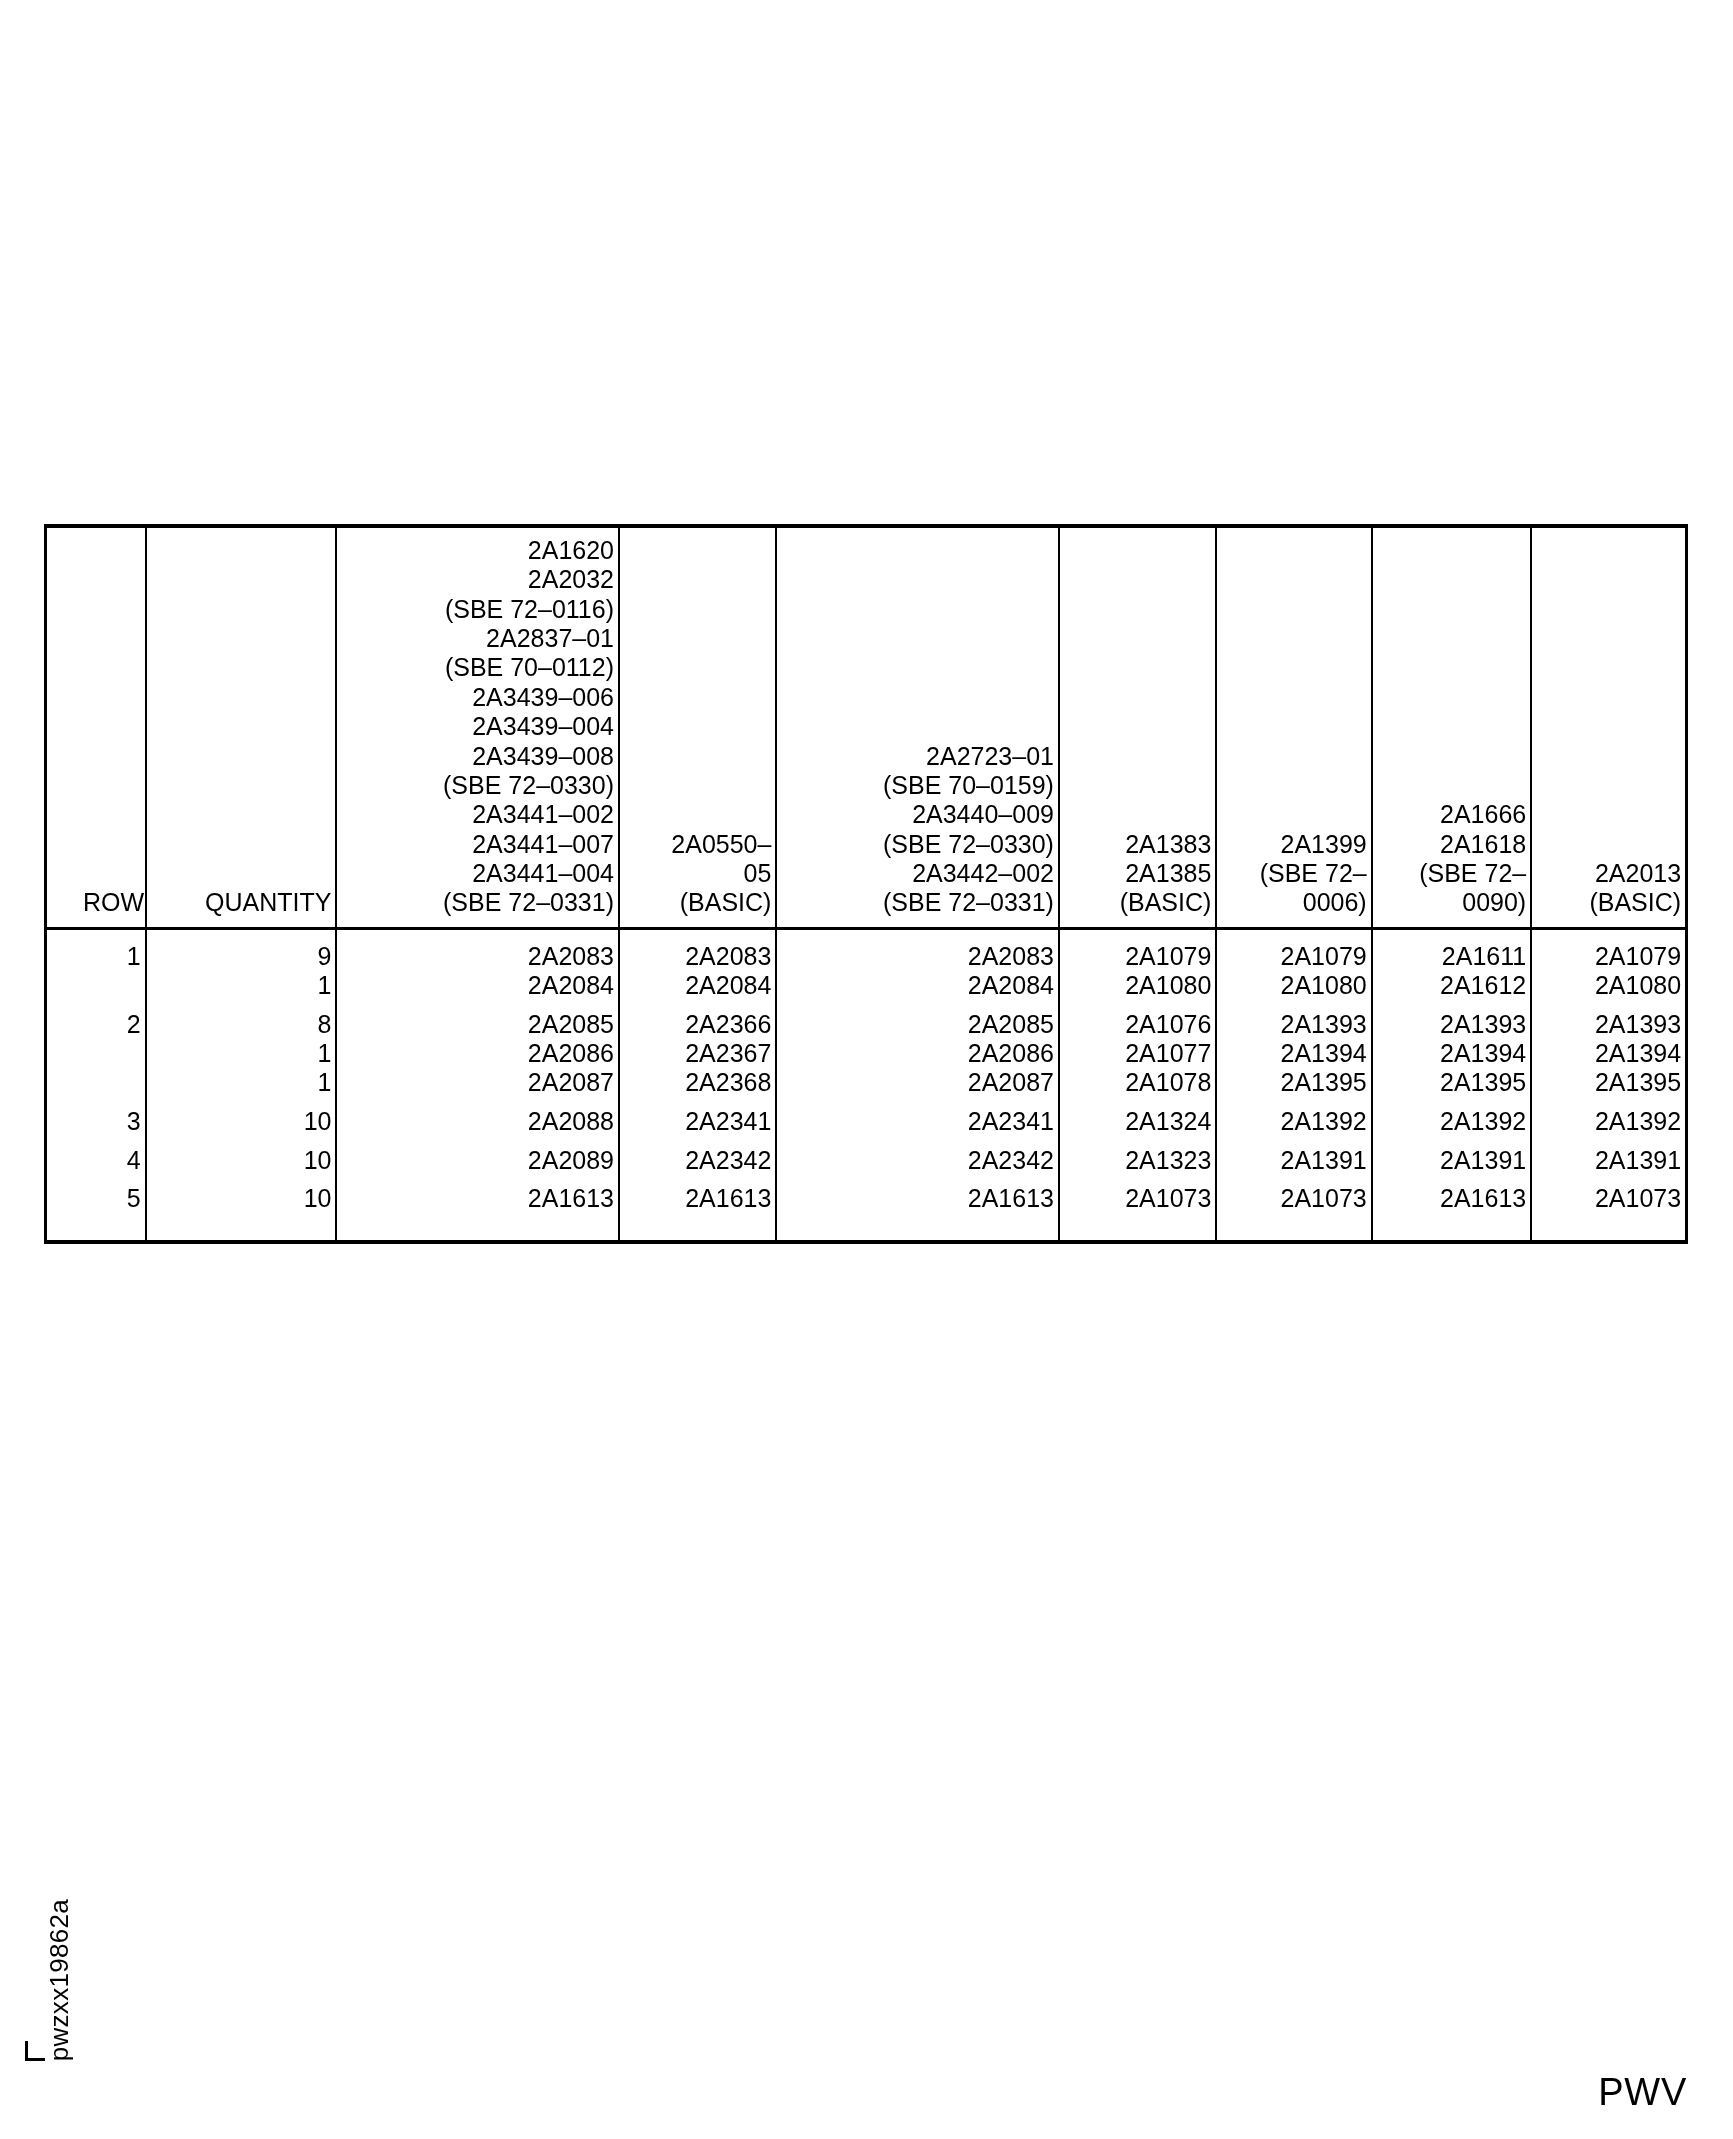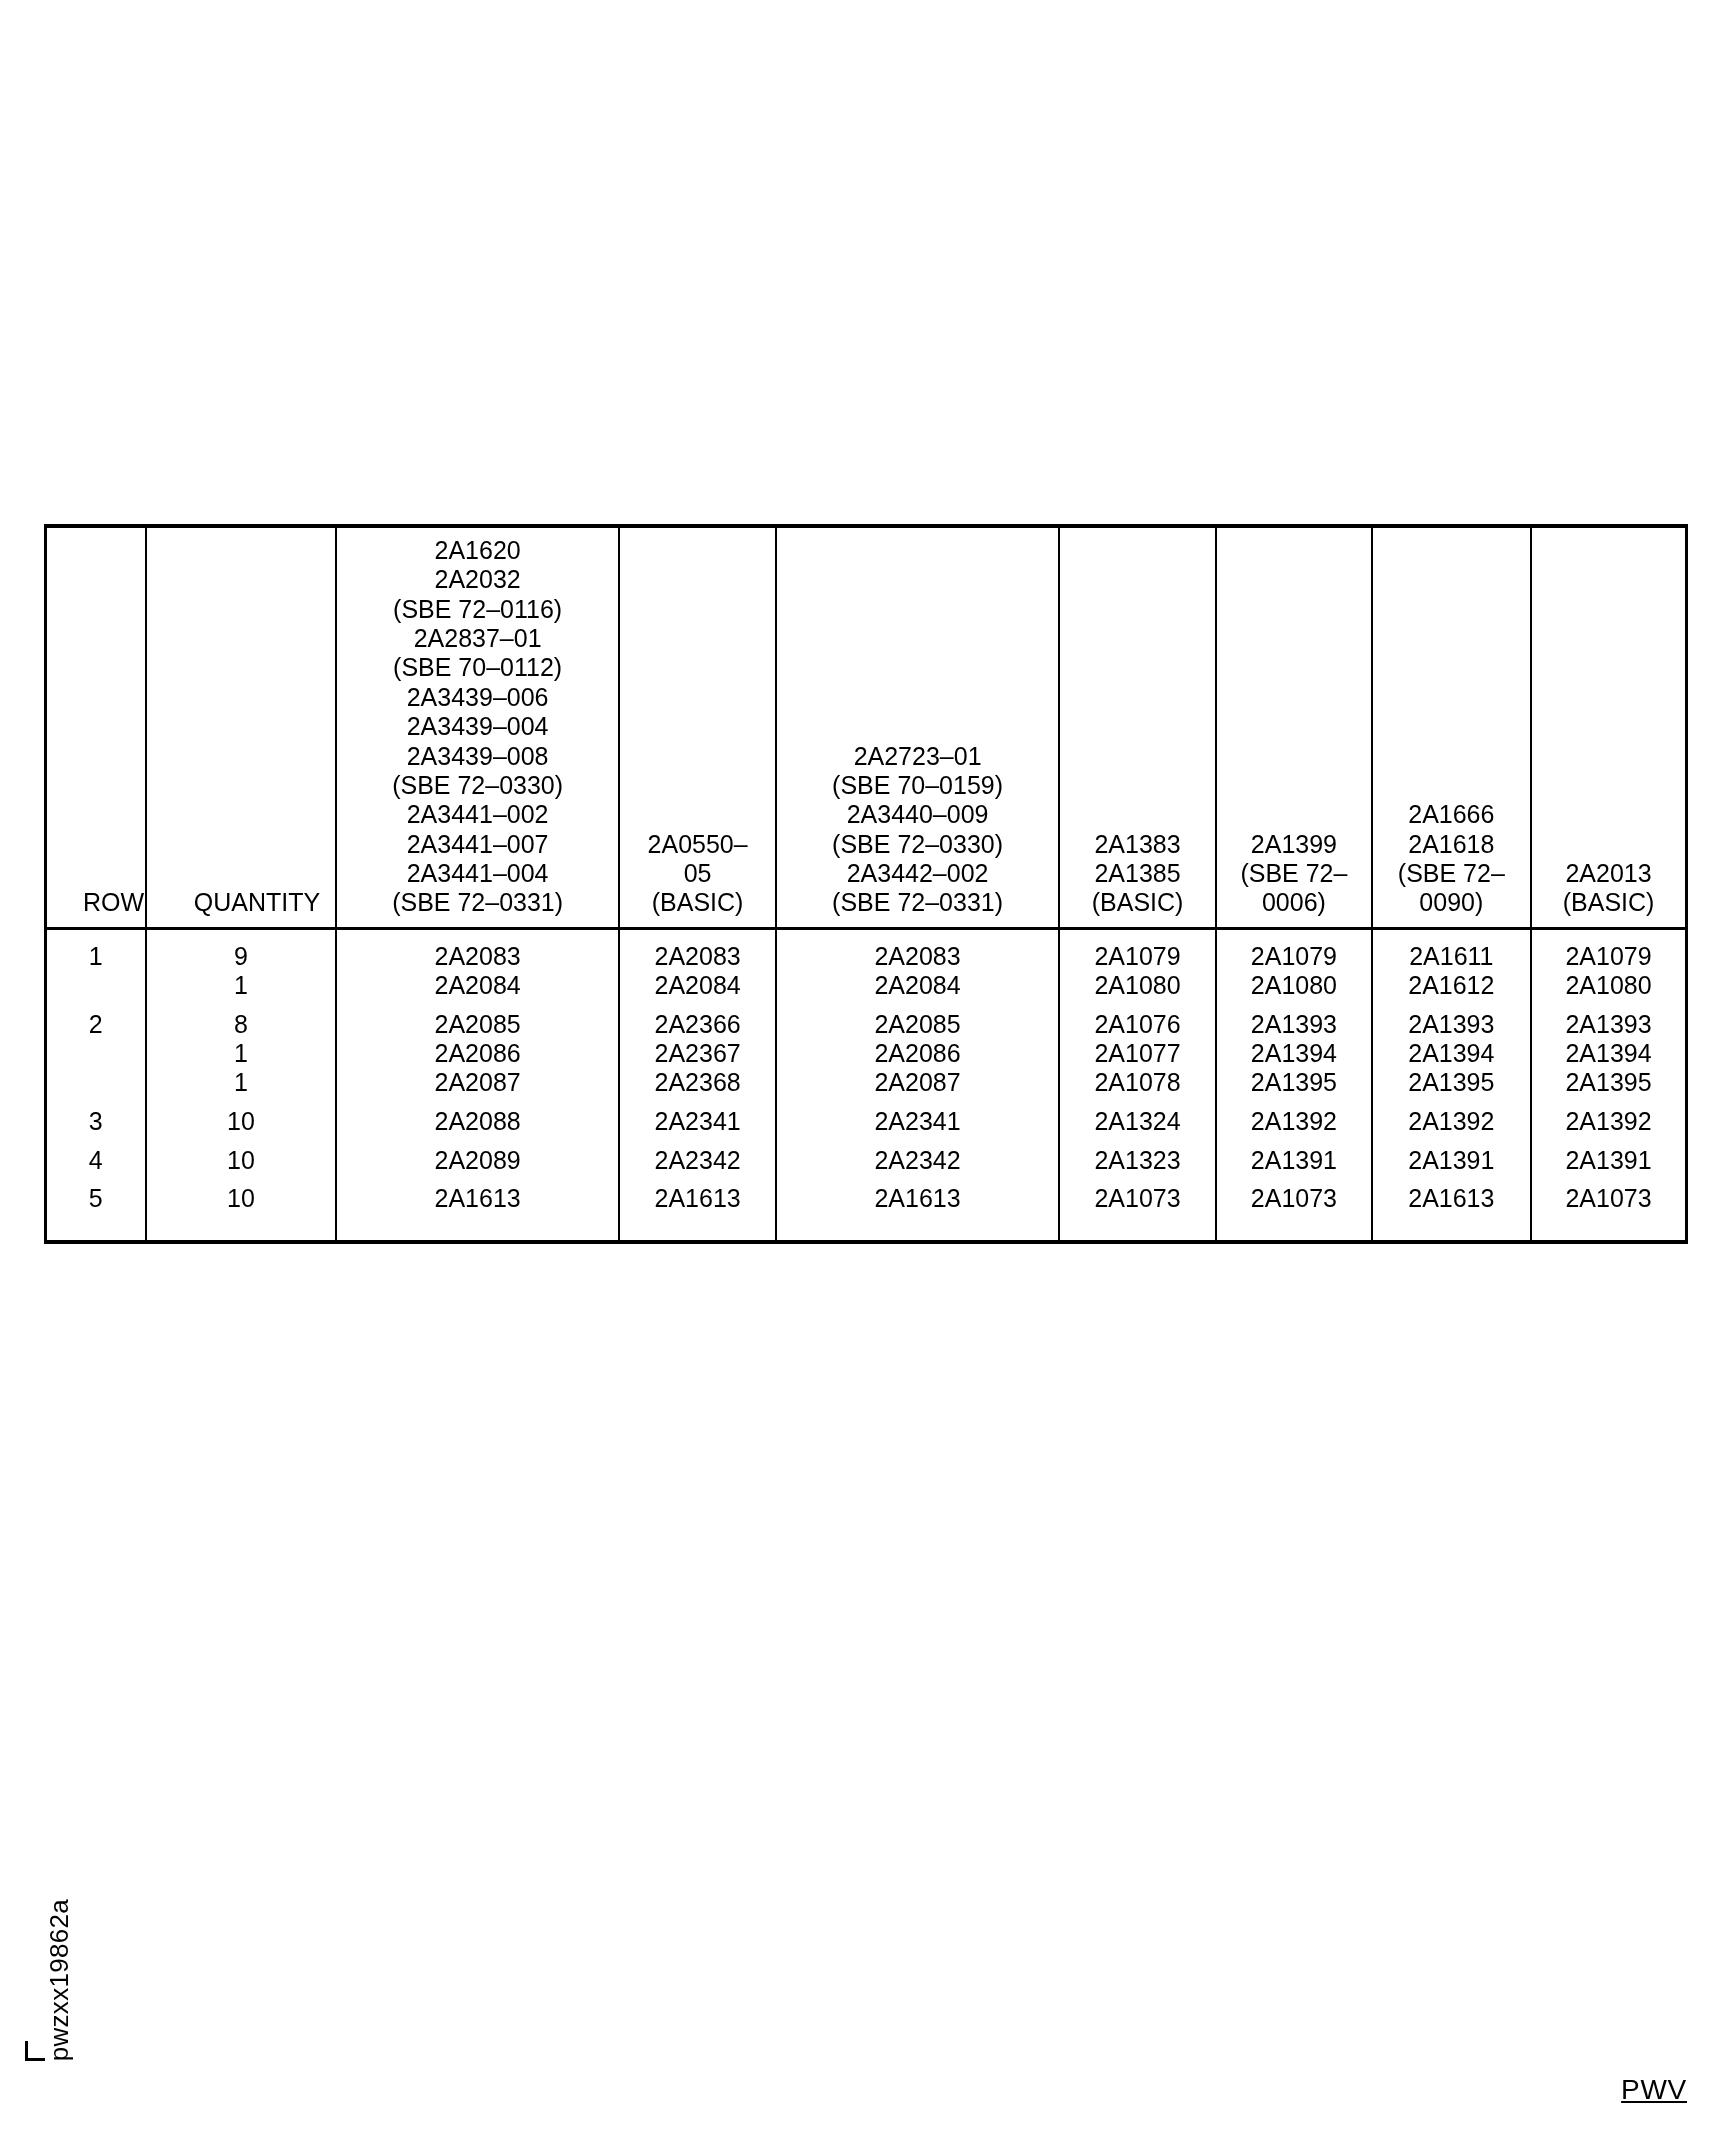--- a/index.html
+++ b/index.html
@@ -30,21 +30,21 @@
     width: 1644px;
     font-size: 25px;
     line-height: 1.175;
   }
 
   table.parts-table td,
   table.parts-table th {
     border-left: 2px solid #000;
     border-right: 2px solid #000;
     padding: 0 3.9px;
-    text-align: center;
+    text-align: right;
     vertical-align: bottom;
     font-weight: normal;
   }
 
   
   table.parts-table thead tr.header-row th {
     border-top: 4.6px solid #000;
     border-bottom: 3.3px solid #000;
     padding-top: 7.9px;
     padding-bottom: 9.2px;
@@ -112,24 +112,23 @@
     font-size: 26px;
     letter-spacing: 0.3px;
     white-space: nowrap;
     line-height: 1;
   }
 
   
   #footer-code {
     position: absolute;
     right: 46px;
-    bottom: 34px;
-    font-size: 28px;
+    bottom: 26px;
+    font-size: 38px;
     letter-spacing: 0.7px;
-    text-decoration: underline;
   }
 </style>
 </head>
 <body>
 
 <div id="parts-table-wrap">
   <table class="parts-table">
     <colgroup>
       <col class="c-row">
         <col class="c-qty">

